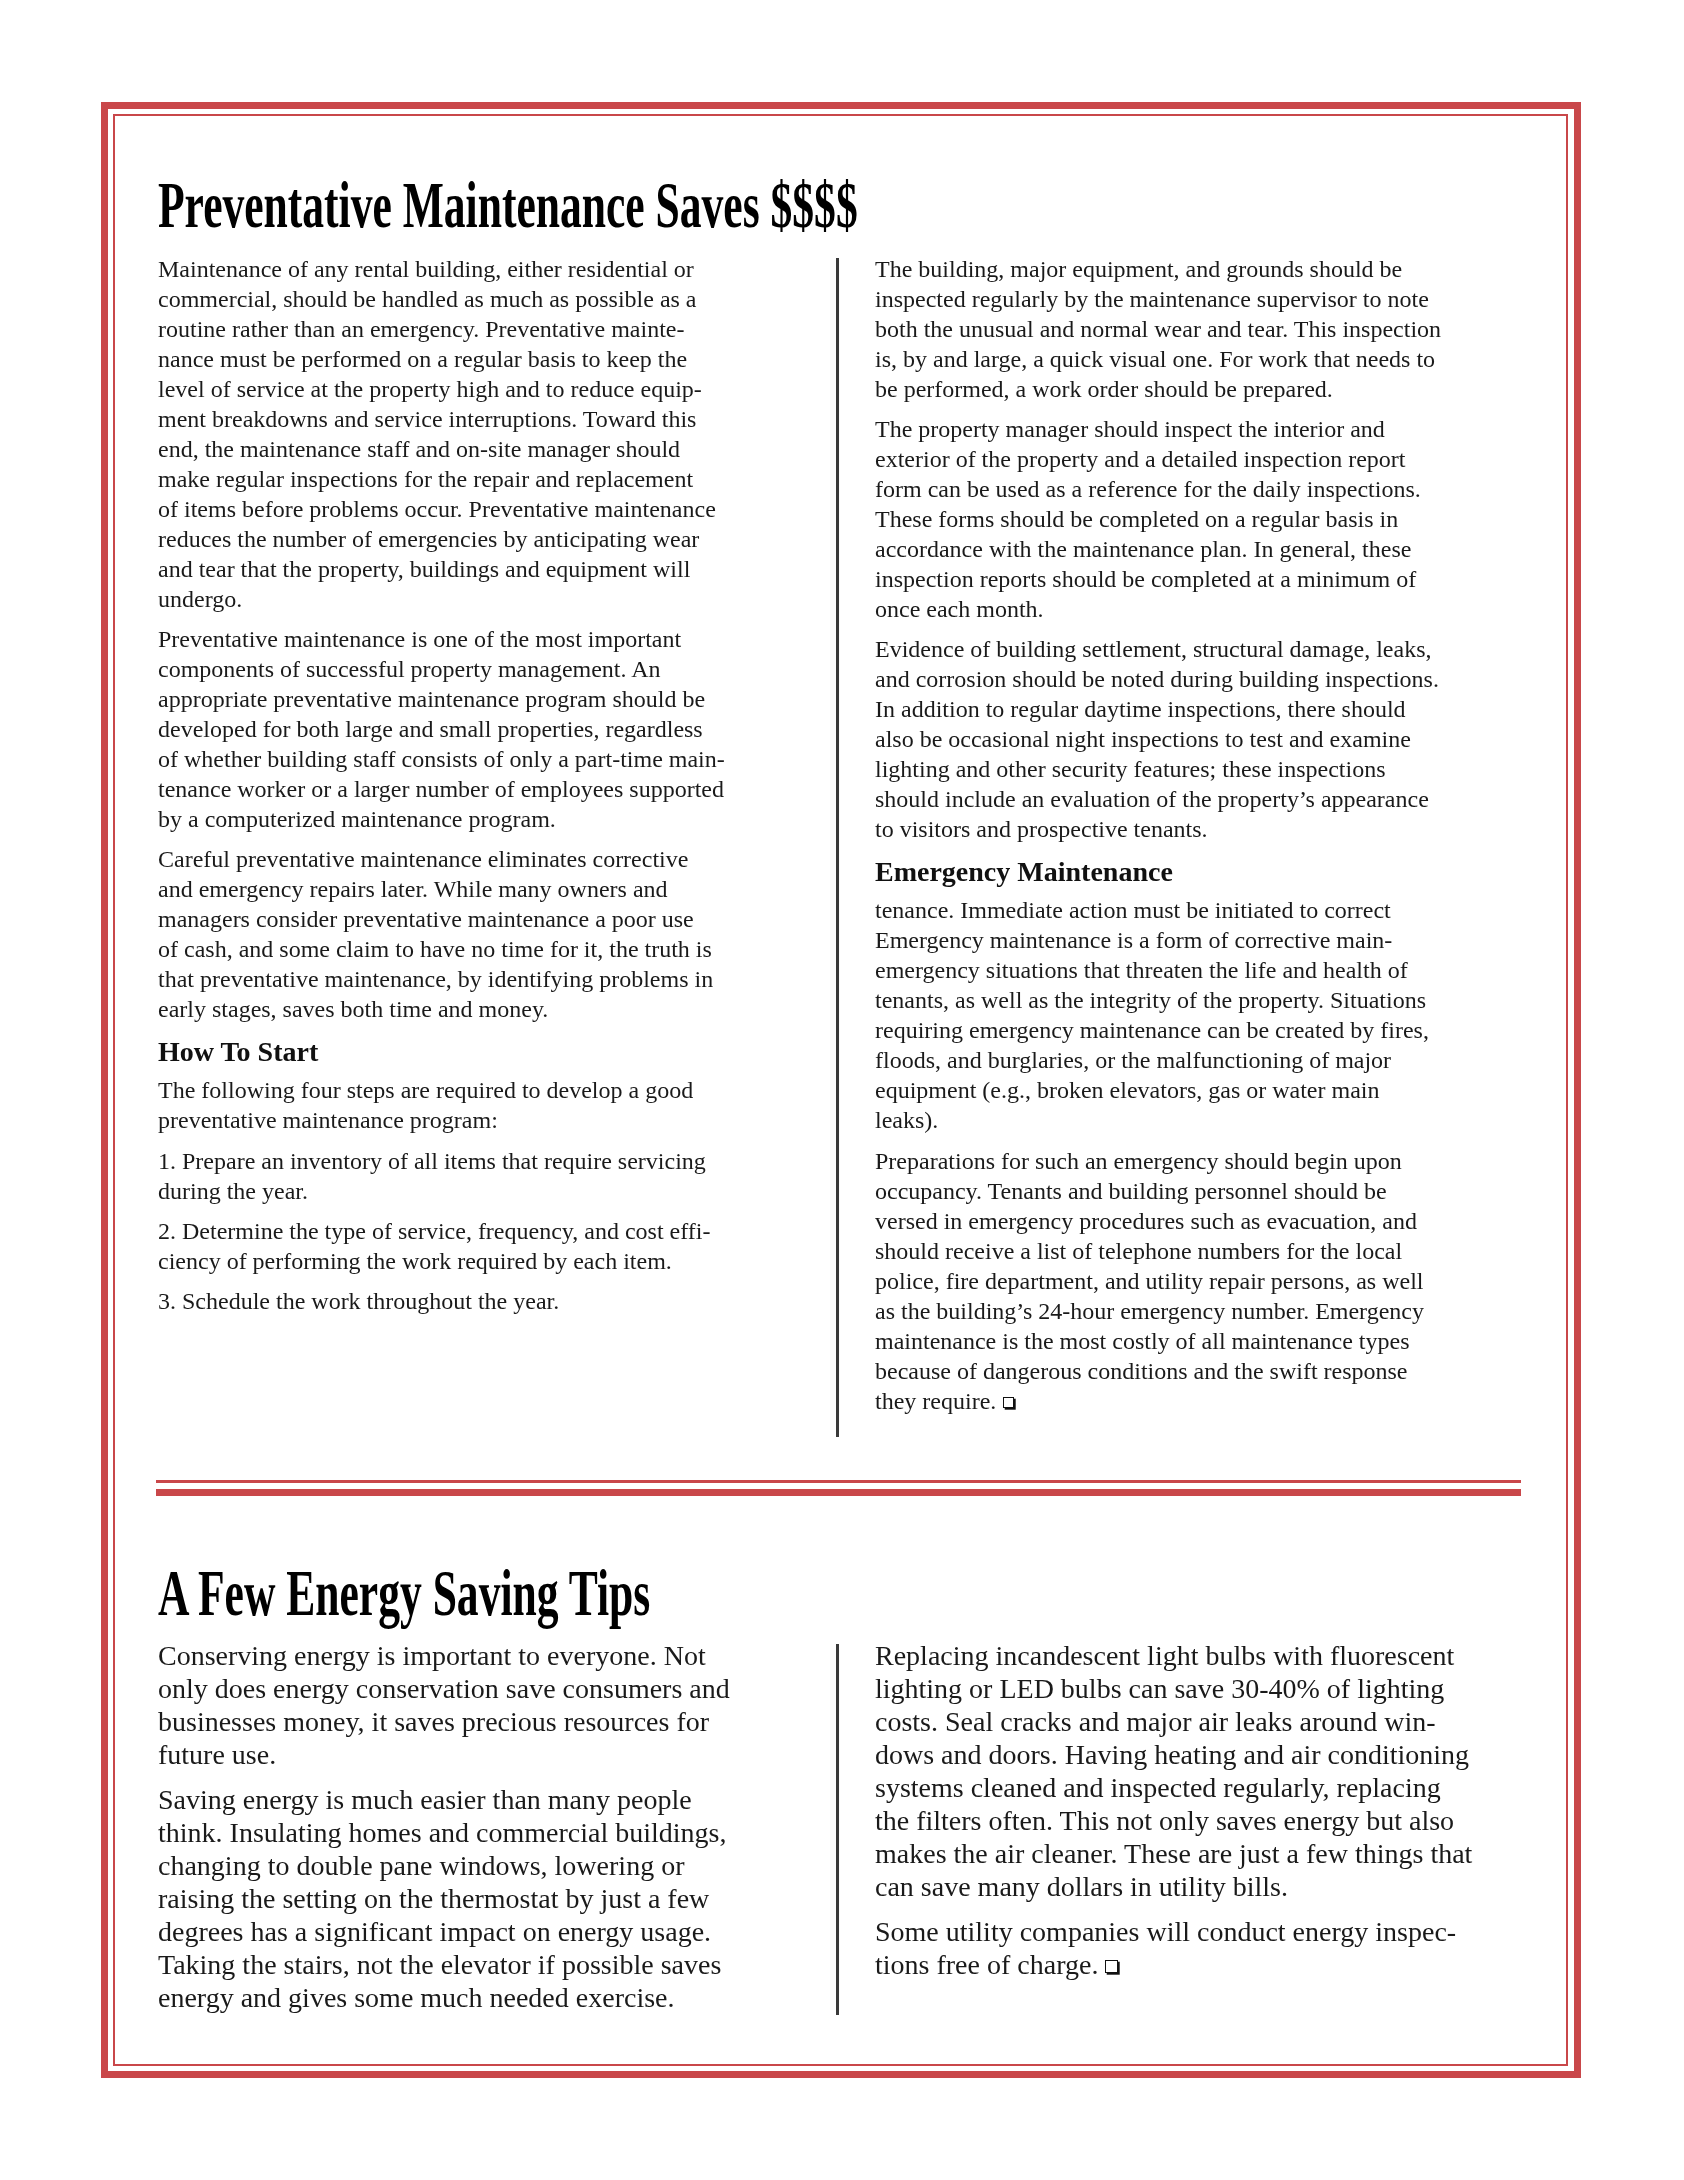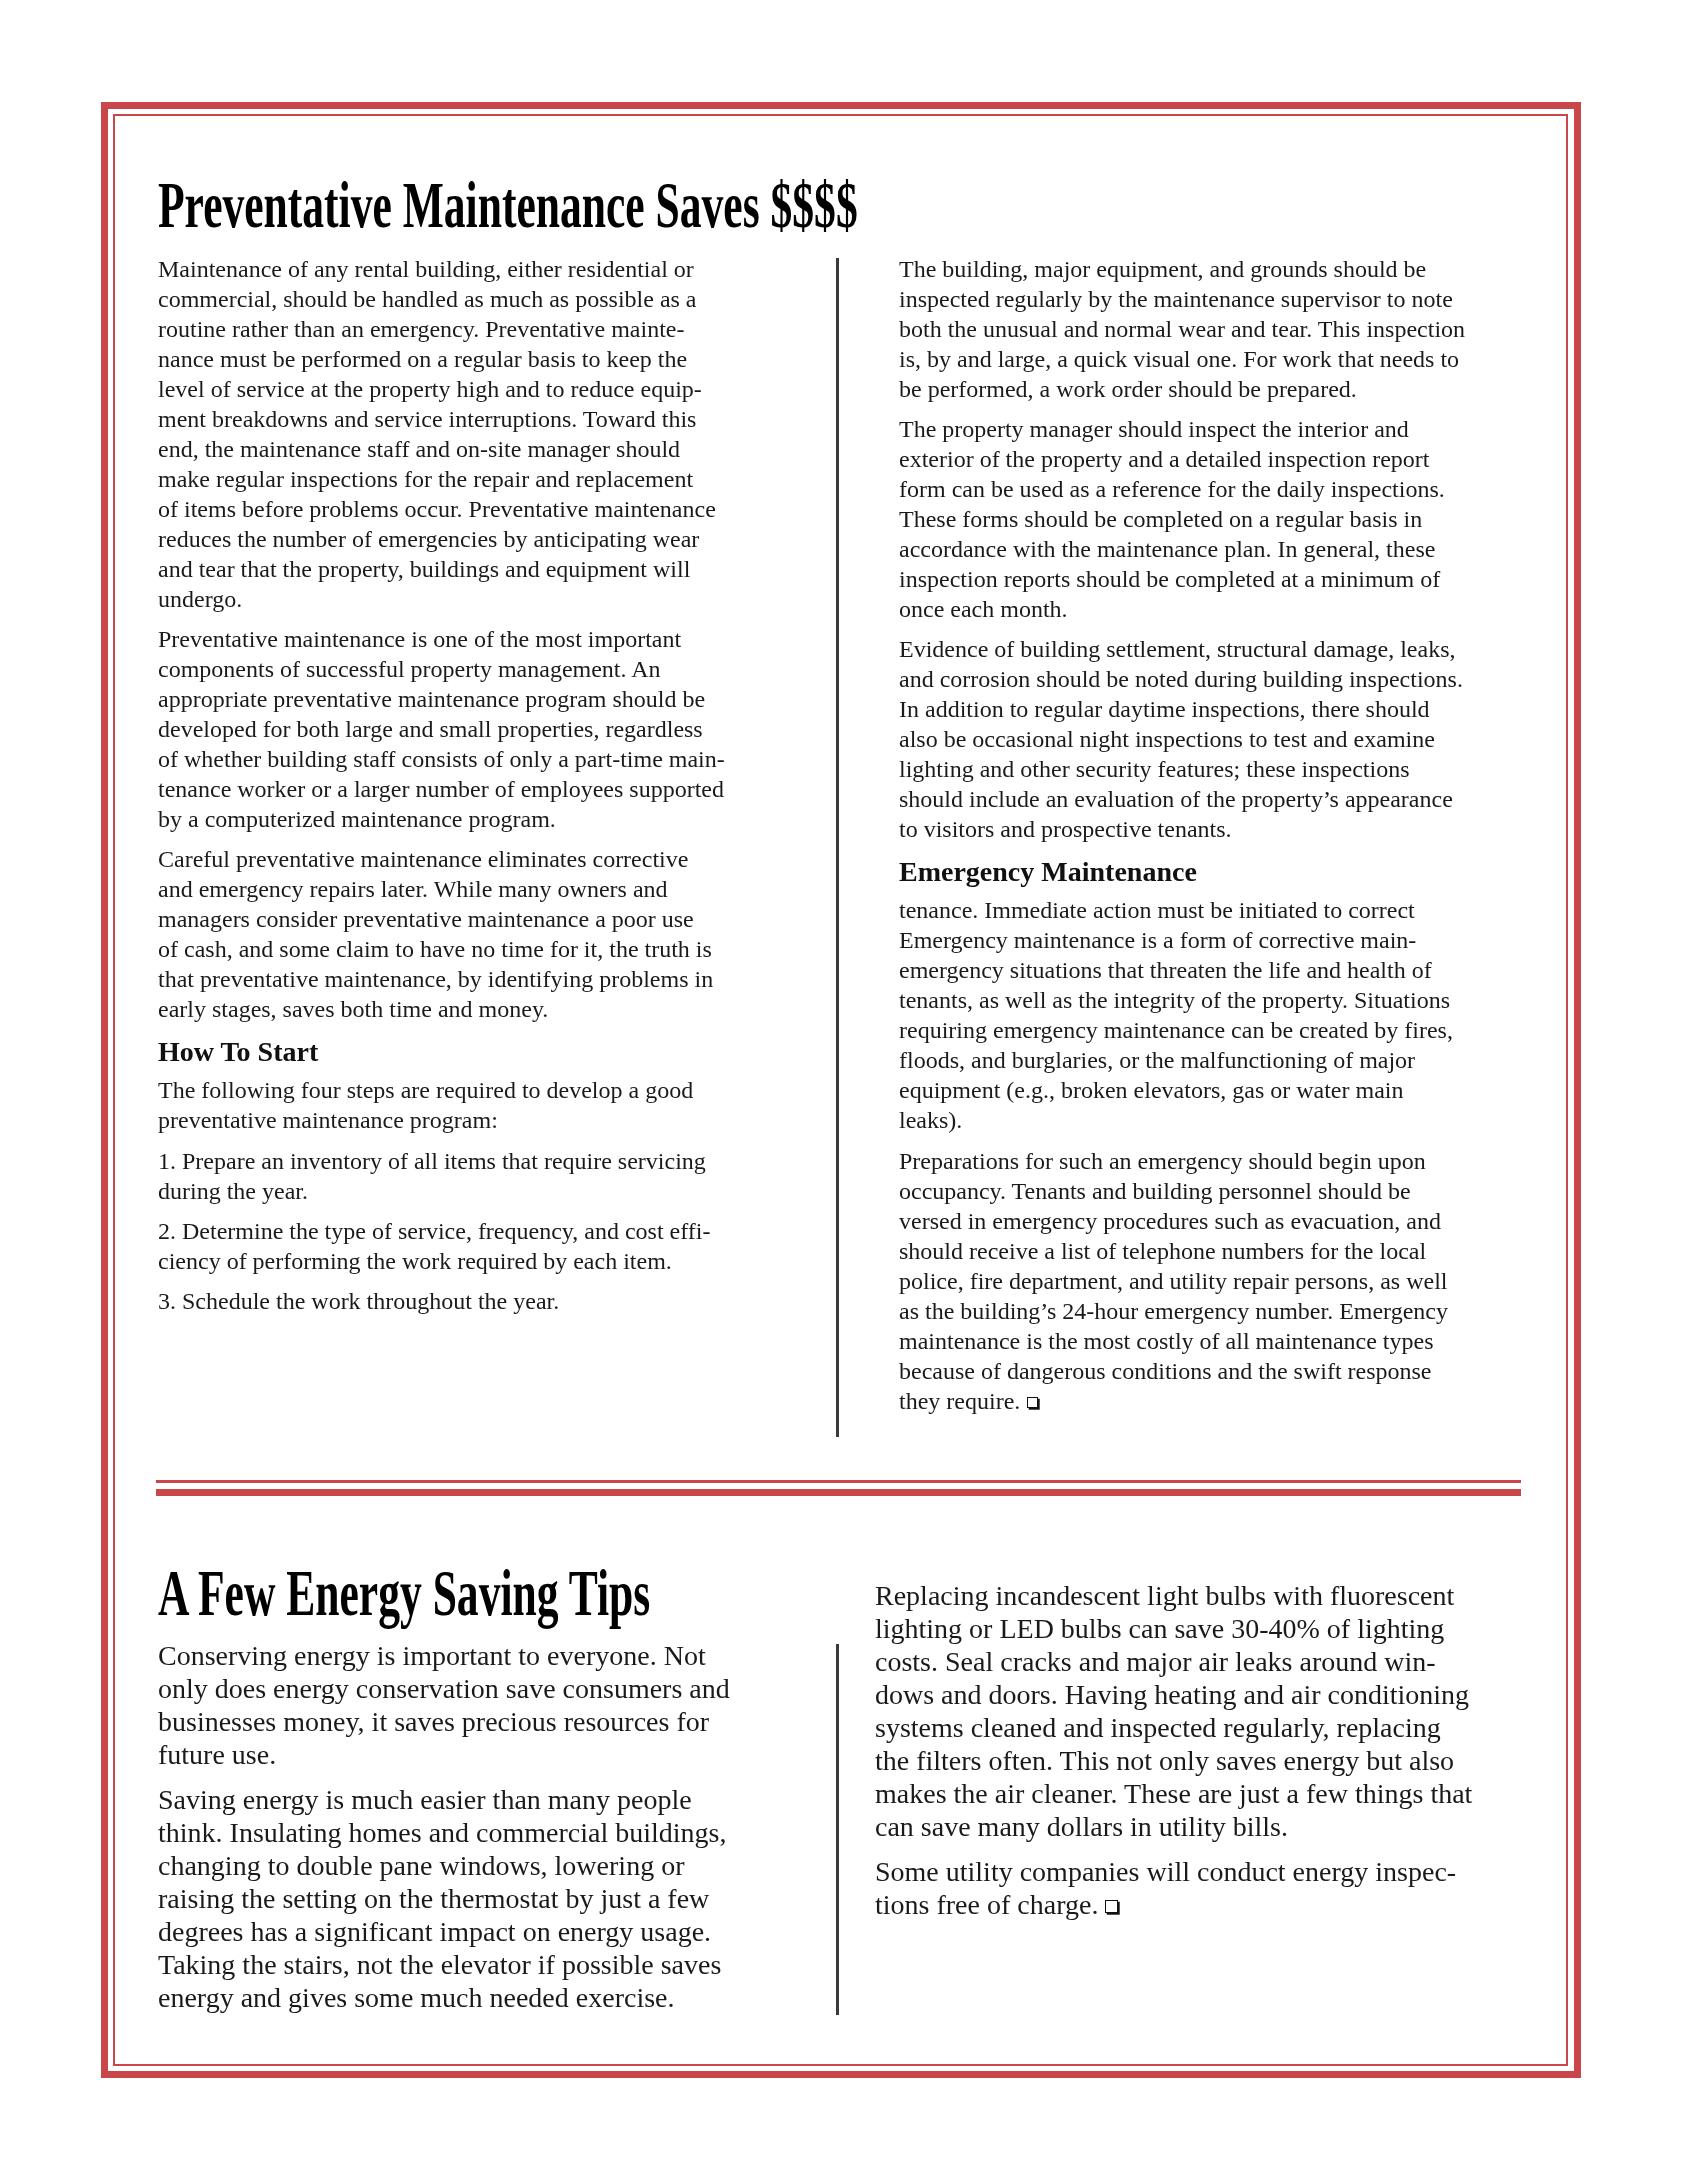--- a/index.html
+++ b/index.html
@@ -10,24 +10,24 @@
   .frame-inner { position: absolute; left: 113px; top: 114px; width: 1451px; height: 1948px;
                  border: 2.6px solid #c9474a; }
   .display-title { position: absolute; left: 158px; margin: 0; font-family: "Liberation Serif", serif;
                    font-weight: bold; color: #000; white-space: nowrap; transform-origin: left top;
                    letter-spacing: 0; }
   .t1 { top: 167px; font-size: 66px; transform: scaleX(0.66); }
   .t2 { top: 1555px; font-size: 66px; transform: scaleX(0.66); }
   .col { position: absolute; }
   .s1 .col { font-size: 24px; line-height: 30px; }
   .s1 .c1 { left: 158px; top: 254px; width: 664px; }
-  .s1 .c2 { left: 899px; top: 254px; width: 664px; }
+  .s1 .c2 { left: 875px; top: 254px; width: 664px; }
   .s2 .col { font-size: 28px; line-height: 33px; }
   .s2 .c1 { left: 158px; top: 1639px; width: 664px; }
-  .s2 .c2 { left: 875px; top: 1579px; width: 664px; }
+  .s2 .c2 { left: 875px; top: 1639px; width: 664px; }
   p { margin: 0 0 10.2px 0; }
   .s2 p { margin: 0 0 12px 0; }
   h3.sub { margin: 0 0 6.8px 0; font-weight: bold; font-size: 28px; line-height: 34px; color: #111; }
   .line { display: block; white-space: nowrap; }
   .rule-v { position: absolute; left: 836px; width: 2.6px; background: #3a3a3a; }
   .r1 { top: 258px; height: 1179px; }
   .r2 { top: 1644px; height: 371px; }
   .divider-thin { position: absolute; left: 156px; top: 1480px; width: 1365px; height: 3.4px; background: #c9474a; }
   .divider-thick { position: absolute; left: 156px; top: 1489px; width: 1365px; height: 6.8px; background: #c9474a; }
   .endmark { display: inline-block; width: 11px; height: 11px; border: 1.7px solid #111;

